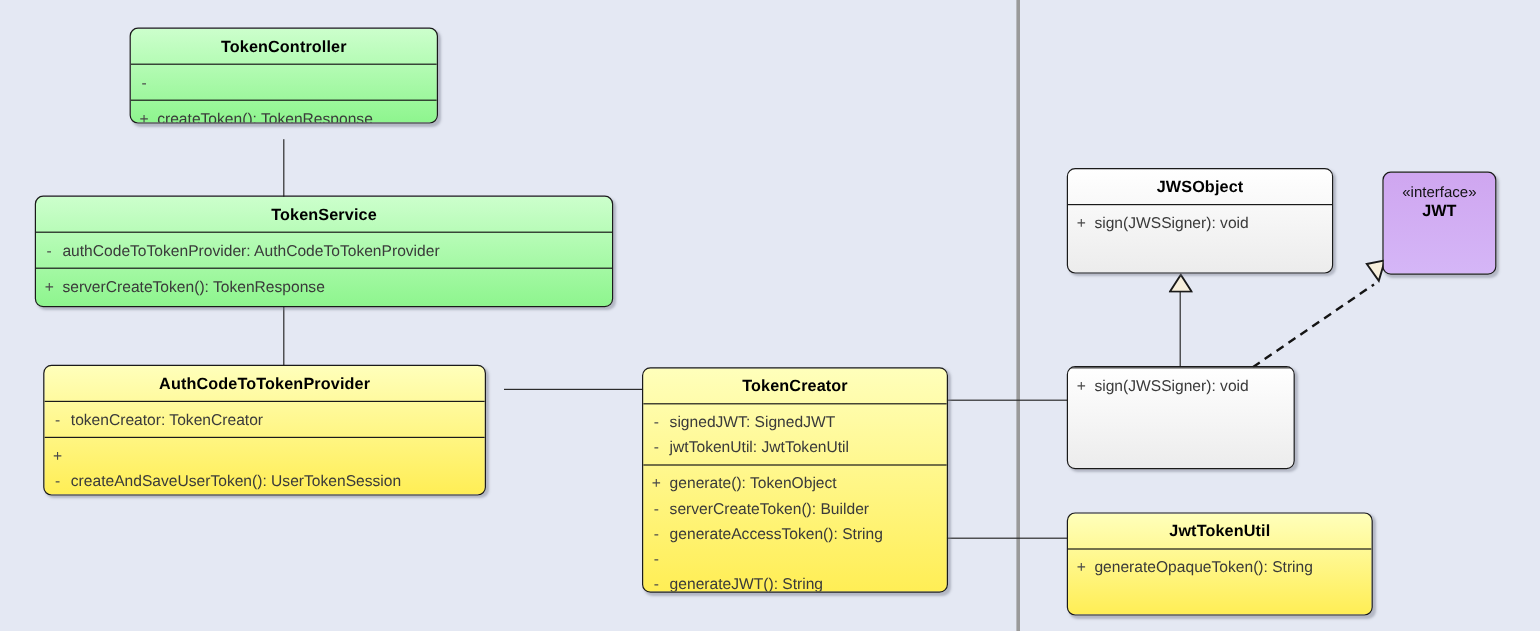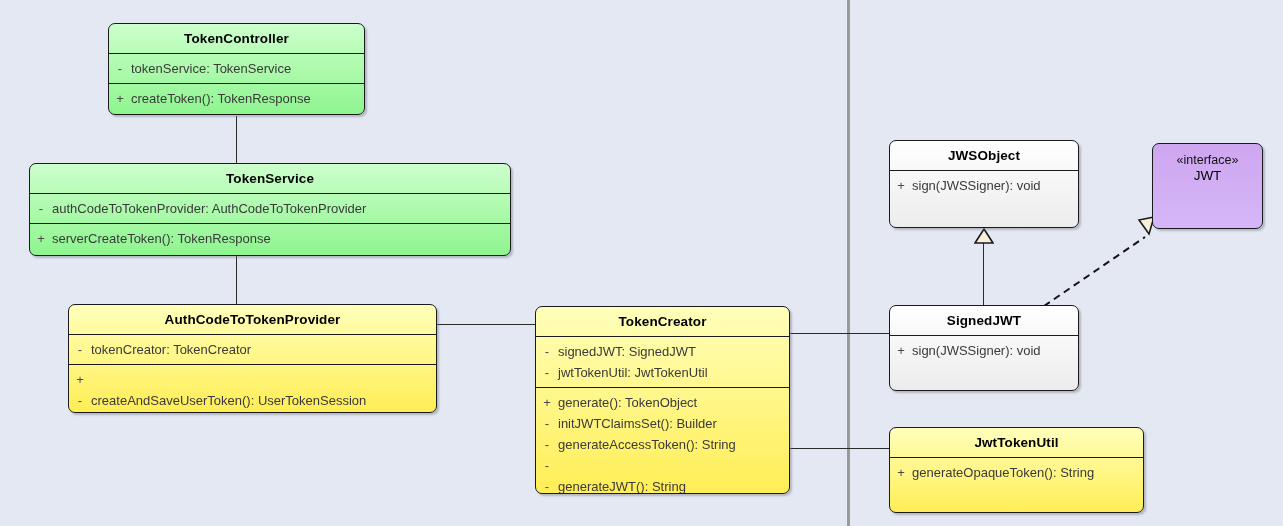--- a/index.html
+++ b/index.html
@@ -110,21 +110,21 @@
     justify-content: flex-start;
   }
   .purple .stereotype {
     font-size: 12.5px;
     color: #111;
     padding-top: 9px;
     text-align: center;
   }
   .purple .ifname {
     font-size: 13.5px;
-    font-weight: normal;
+    font-weight: bold;
     color: #000;
     text-align: center;
     padding-top: 1px;
   }
 </style>
 </head>
 <body>
 
 <div id="canvas">
 
@@ -151,27 +151,26 @@
     <svg style="position:absolute; left:1040px; top:215px;" width="120" height="95" viewBox="0 0 120 95">
       <line x1="4" y1="91" x2="105" y2="22" stroke="#141414" stroke-width="2" stroke-dasharray="7,5"></line>
     </svg>
   </div>
   <div>
     <svg style="position:absolute; left:1130px; top:215px;" width="32" height="32" viewBox="0 0 32 32">
       <polygon points="24,2 9,5 19,19" fill="#f7efdc" stroke="#1a1a1a" stroke-width="1.6"></polygon>
     </svg>
   </div>
 
-  <div class="node green" style="left:108px; top:23px; width:257px; height:92px;">
+  <div class="node green" style="left:108px; top:23px; width:257px; height:80px;">
     <div class="title">TokenController</div>
     <div class="sep"></div>
     <div class="section">
       <div class="row">
         <span class="vis">-</span>
-        <span class="sig">tokenService: TokenService</span>
       </div>
     </div>
     <div class="sep"></div>
     <div class="section">
       <div class="row">
         <span class="vis">+</span>
         <span class="sig">createToken(): TokenResponse</span>
       </div>
     </div>
   </div>
@@ -187,21 +186,21 @@
     </div>
     <div class="sep"></div>
     <div class="section">
       <div class="row">
         <span class="vis">+</span>
         <span class="sig">serverCreateToken(): TokenResponse</span>
       </div>
     </div>
   </div>
 
-  <div class="node yellow" style="left:68px; top:304px; width:369px; height:109px;">
+  <div class="node yellow" style="left:36px; top:304px; width:369px; height:109px;">
     <div class="title">AuthCodeToTokenProvider</div>
     <div class="sep"></div>
     <div class="section">
       <div class="row">
         <span class="vis">-</span>
         <span class="sig">tokenCreator: TokenCreator</span>
       </div>
     </div>
     <div class="sep"></div>
     <div class="section">
@@ -229,59 +228,58 @@
       </div>
     </div>
     <div class="sep"></div>
     <div class="section">
       <div class="row">
         <span class="vis">+</span>
         <span class="sig">generate(): TokenObject</span>
       </div>
       <div class="row">
         <span class="vis">-</span>
-        <span class="sig">initJWTClaimsSet(): Builder</span>
+        <span class="sig">serverCreateToken(): Builder</span>
       </div>
       <div class="row">
         <span class="vis">-</span>
         <span class="sig">generateAccessToken(): String</span>
       </div>
       <div class="row">
         <span class="vis">-</span>
       </div>
       <div class="row">
         <span class="vis">-</span>
         <span class="sig">generateJWT(): String</span>
       </div>
     </div>
   </div>
 
-  <div class="node white" style="left:889px; top:140px; width:190px; height:88px;">
+  <div class="node white" style="left:889px; top:140px; width:222px; height:88px;">
     <div class="title">JWSObject</div>
     <div class="sep"></div>
     <div class="section">
       <div class="row">
         <span class="vis">+</span>
         <span class="sig">sign(JWSSigner): void</span>
       </div>
     </div>
   </div>
 
   <div class="node white" style="left:889px; top:305px; width:190px; height:86px;">
-    <div class="title">SignedJWT</div>
     <div class="sep"></div>
     <div class="section">
       <div class="row">
         <span class="vis">+</span>
         <span class="sig">sign(JWSSigner): void</span>
       </div>
     </div>
   </div>
 
-  <div class="node purple" style="left:1152px; top:143px; width:111px; height:86px;">
+  <div class="node purple" style="left:1152px; top:143px; width:95px; height:86px;">
     <div class="stereotype">«interface»</div>
     <div class="ifname">JWT</div>
   </div>
 
   <div class="node yellow" style="left:889px; top:427px; width:255px; height:86px;">
     <div class="title">JwtTokenUtil</div>
     <div class="sep"></div>
     <div class="section">
       <div class="row">
         <span class="vis">+</span>

